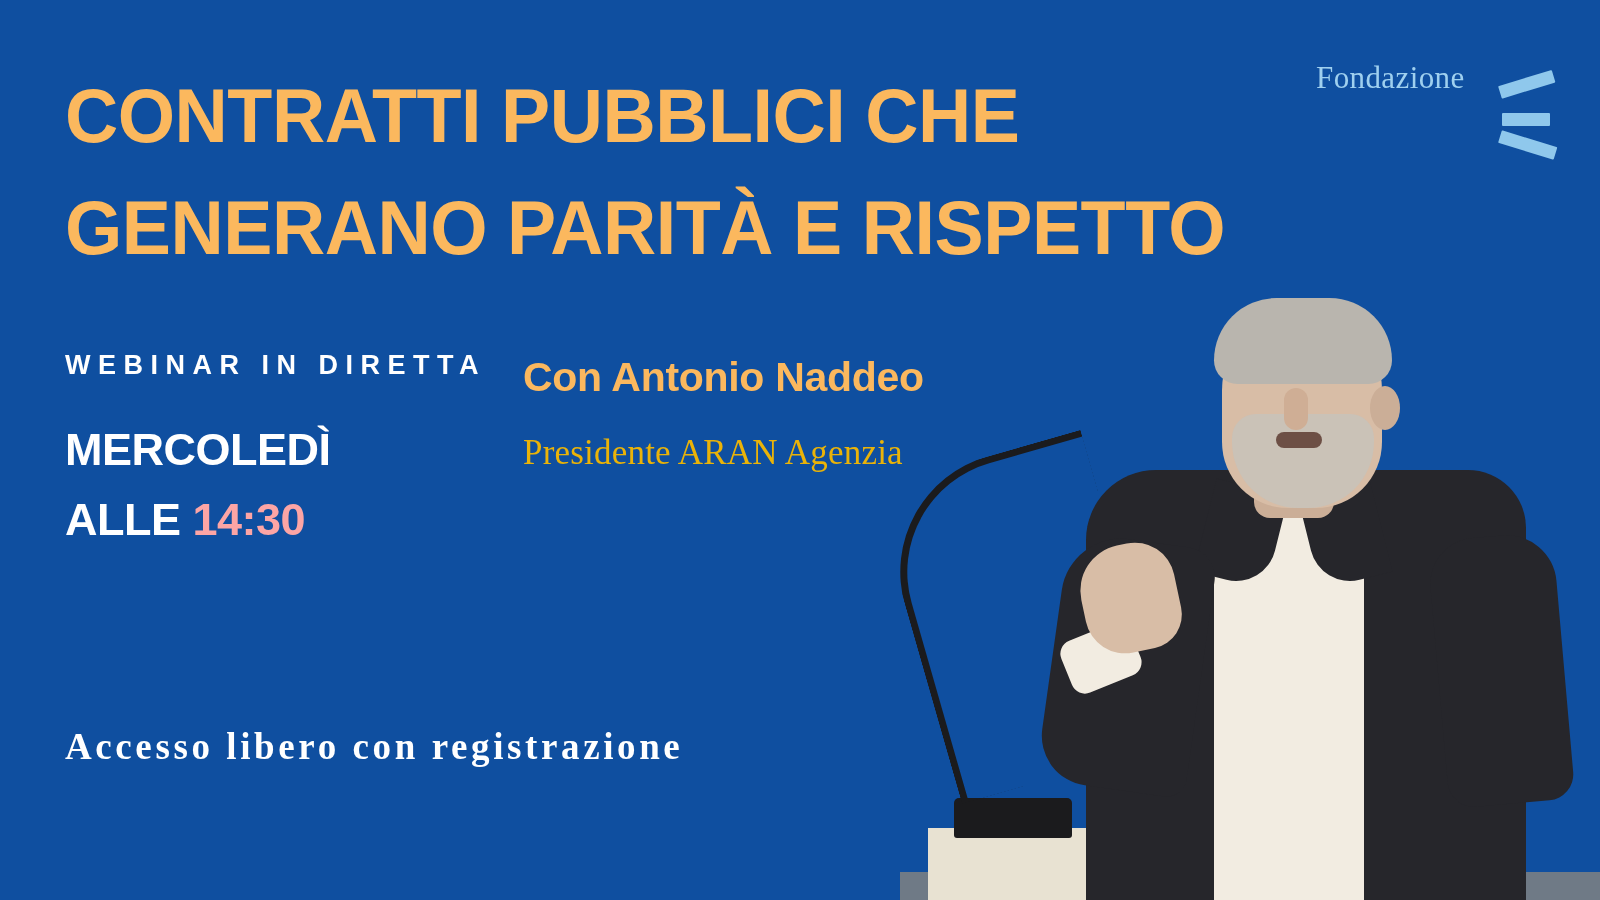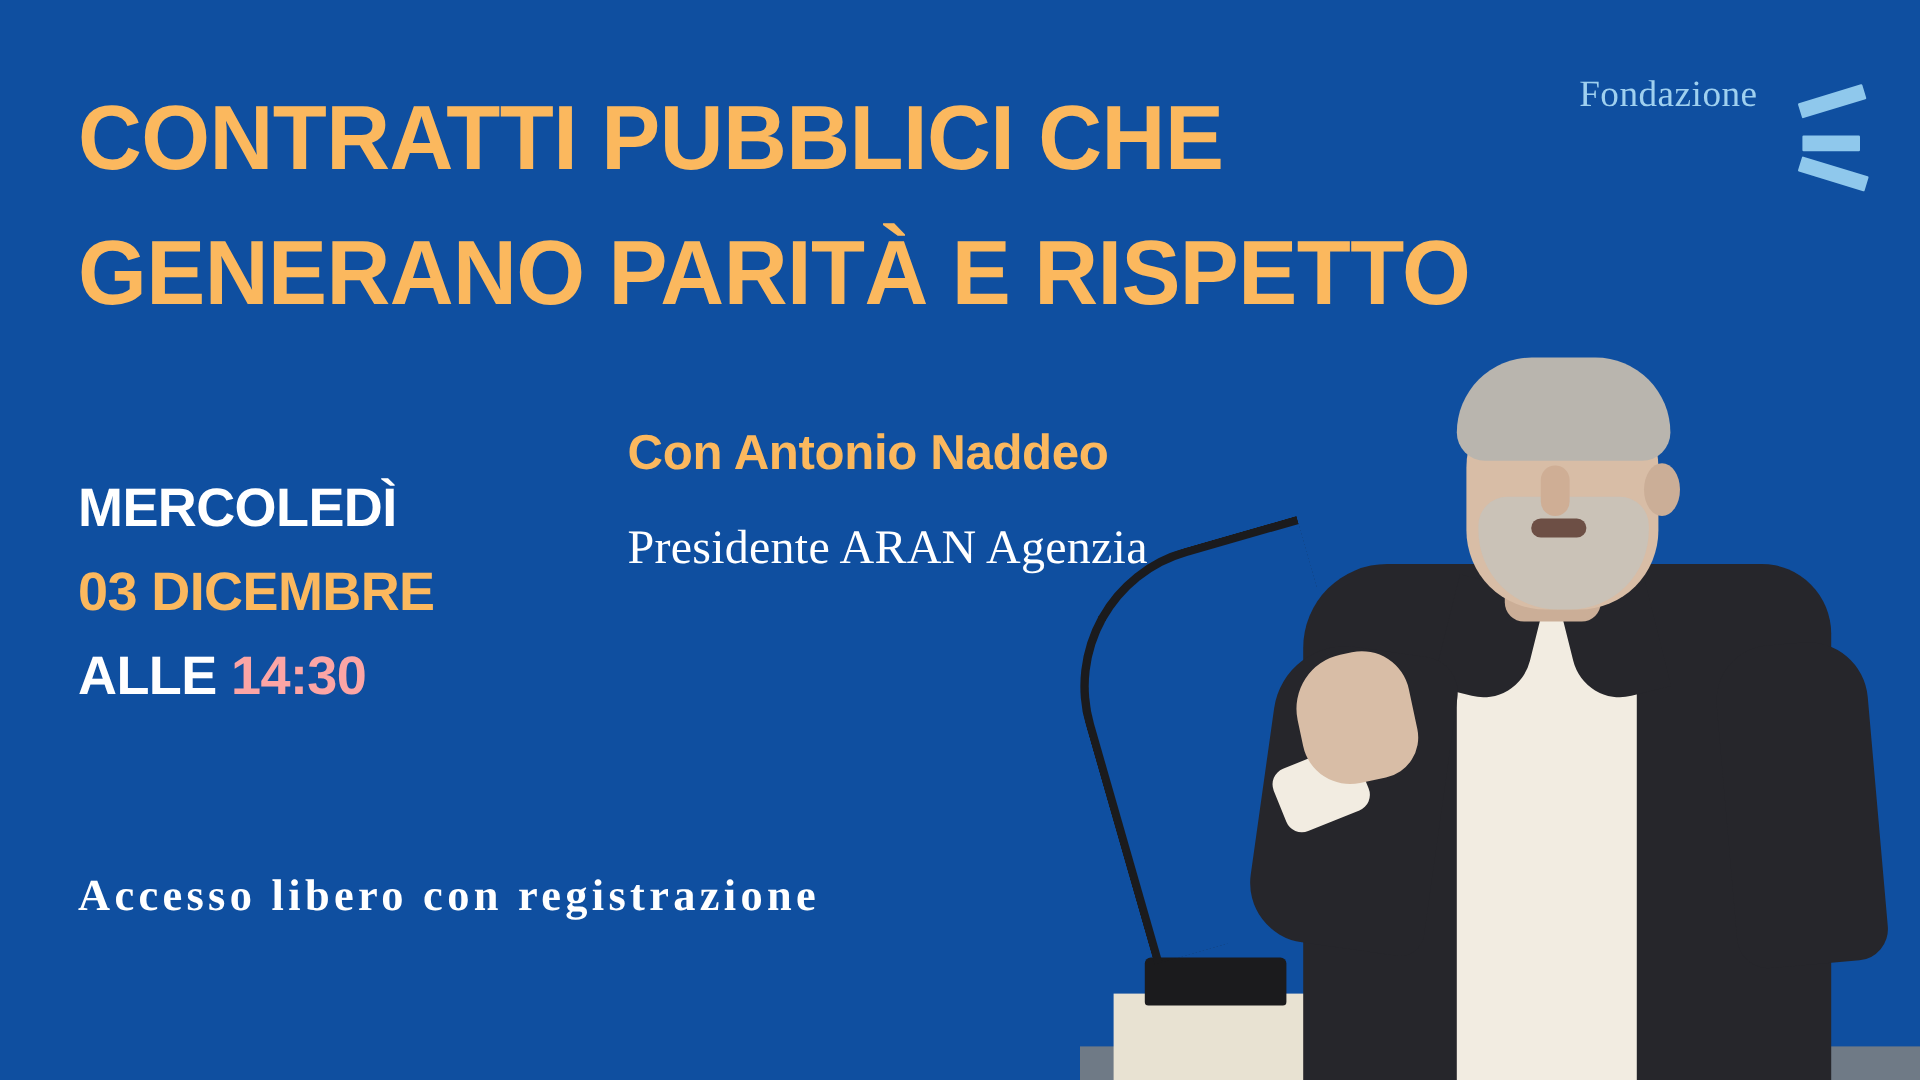--- a/index.html
+++ b/index.html
@@ -157,23 +157,23 @@
     font-weight: bold;
     font-size: 41px;
     line-height: 1.1;
     color: #fbb85e;
     letter-spacing: -0.3px;
     white-space: nowrap;
   }
   #speaker-role {
     margin-top: 34px;
     font-family: "Liberation Serif", serif;
-    font-size: 40px;
+    font-size: 35px;
     line-height: 1.1;
-    color: #ffffff;
+    color: #eab308;
     letter-spacing: 0.2px;
     white-space: nowrap;
   }
 
   
   #photo {
     position: absolute;
     right: 0;
     bottom: 0;
     width: 700px;
@@ -411,23 +411,23 @@
       <div class="logo-bar" id="logo-bar-bot"></div>
     </div>
   </div>
 
   <div id="title">
     <div class="title-line">CONTRATTI PUBBLICI CHE</div>
     <div class="title-line">GENERANO PARITÀ E RISPETTO</div>
   </div>
 
   <div id="left-col">
+    <div id="kicker">WEBINAR IN DIRETTA</div>
     <div id="date-block">
       <div class="date-line">MERCOLEDÌ</div>
-      <div class="date-line accent">03 DICEMBRE</div>
       <div class="date-line">
         <span class="white">ALLE</span>
         <span class="accent">14:30</span>
       </div>
     </div>
   </div>
 
   <div id="cta">Accesso libero con registrazione</div>
 
   <div id="speaker-col">

